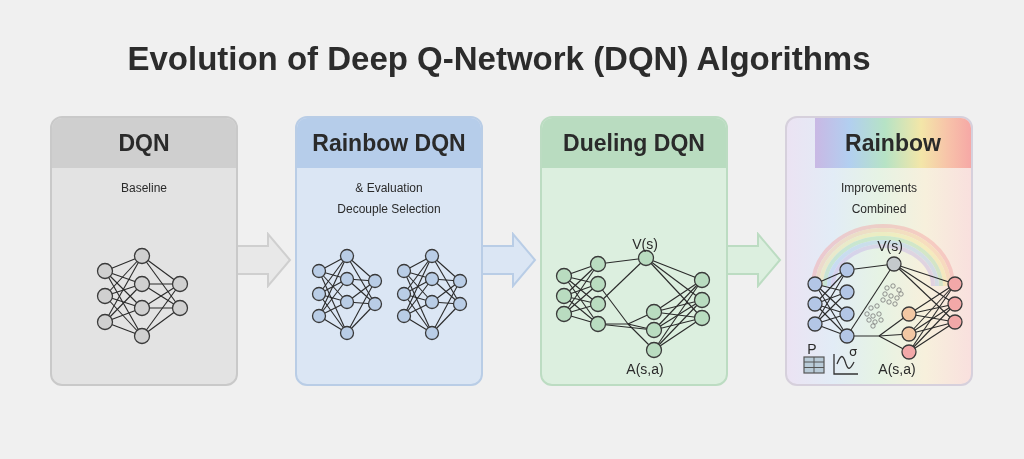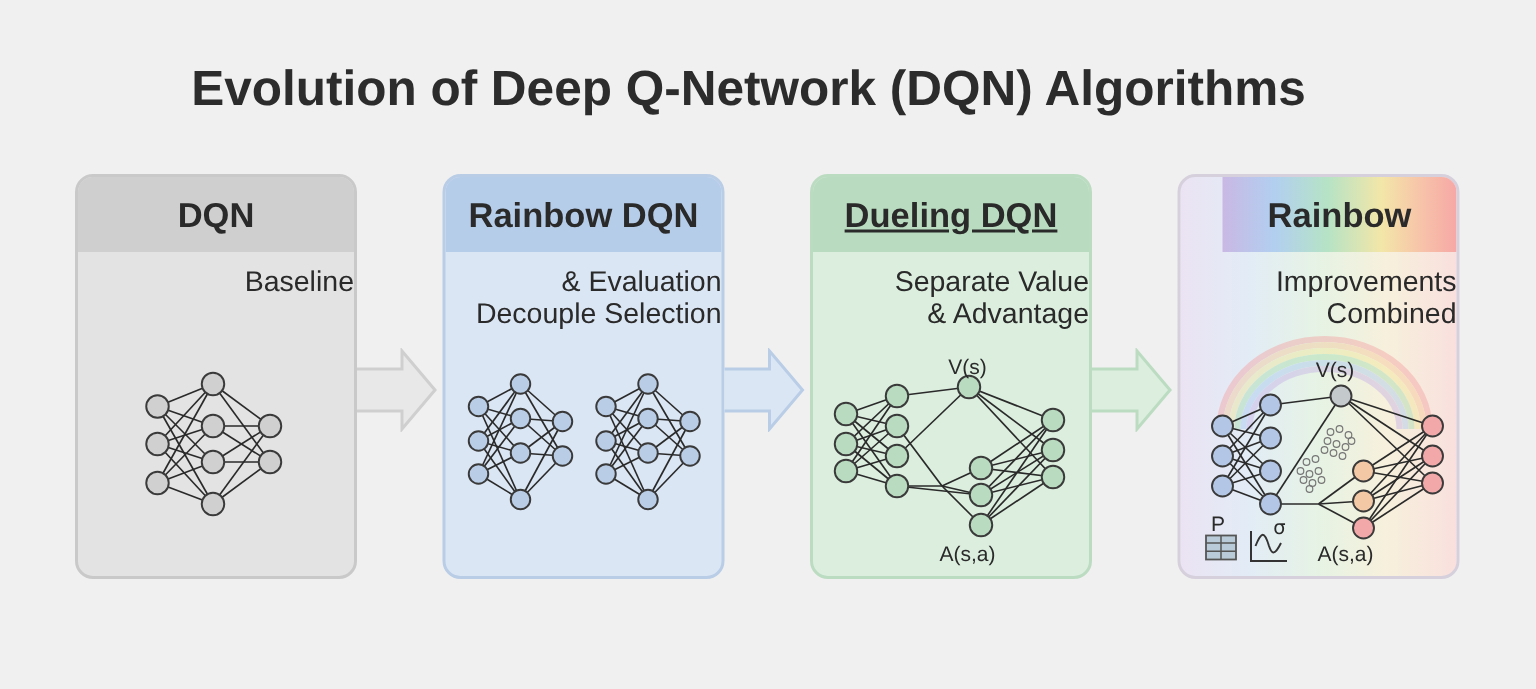--- a/index.html
+++ b/index.html
@@ -1,28 +1,28 @@
 <!DOCTYPE html>
 <html><head>
 <meta charset="utf-8">
 <style>
   html, body { margin:0; padding:0; }
   body { width:1024px; height:459px; background:#f0f0f0; font-family:"Liberation Sans", sans-serif; position:relative; overflow:hidden; color:#2a2a2a; }
   .title { position:absolute; left:0; top:40px; width:998px; text-align:center; font-size:33px; font-weight:bold; color:#2c2c2c; letter-spacing:0px; }
   .panel { position:absolute; top:116px; width:188px; height:270px; border-radius:12px; border:2px solid; box-sizing:border-box; overflow:hidden; }
   .panel .head { height:50px; display:flex; align-items:center; justify-content:center; font-size:23px; font-weight:bold; color:#2a2a2a; }
-  .panel .sub { text-align:right; font-size:19px; line-height:21px; margin-top:10px; color:#2a2a2a; }
+  .panel .sub { text-align:center; font-size:12px; line-height:21px; margin-top:10px; color:#2a2a2a; }
   .panel svg.net { position:absolute; left:0; top:0; }
   .arrow { position:absolute; top:232px; }
   #p1 { left:50px; background:#e3e3e3; border-color:#c9c9c9; }
   #p1 .head { background:#cfcfcf; }
   #p2 { left:295px; background:#dbe6f4; border-color:#b9cde6; }
   #p2 .head { background:#b6cdea; }
   #p3 { left:540px; background:#dcefdf; border-color:#bcdcc2; }
-  #p3 .head { background:#b9dcc0;text-decoration:underline; }
+  #p3 .head { background:#b9dcc0; }
   #p4 { left:785px; border-color:#d6d0dc; background:linear-gradient(90deg,#ebe3f3 0%,#e2ecf6 25%,#e6f3e4 50%,#f7f0dc 75%,#f9e0de 100%); }
   #p4 .head { background:linear-gradient(90deg,#c9b8e4 0%,#b2cff0 22%,#b6e3c5 45%,#f3e6a8 68%,#f7c3a9 85%,#f6a8a6 100%);margin-left:28px; }
 </style>
 </head>
 <body>
 
 <div class="title">Evolution of Deep Q-Network (DQN) Algorithms</div>
 
 <div class="panel" id="p1">
   <div class="head">DQN</div>
@@ -149,24 +149,20 @@
       </g>
   </svg>
 </div>
 
 <svg class="arrow" style="left:481px" width="60" height="56">
   <path d="M2,14 L32,14 L32,2 L54,28 L32,54 L32,42 L2,42" fill="#dbe6f4" stroke="#b9cde6" stroke-width="2"></path>
 </svg>
 
 <div class="panel" id="p3">
   <div class="head">Dueling DQN</div>
-  <div class="sub">
-    <div>Separate Value</div>
-    <div>&amp; Advantage</div>
-  </div>
   <svg class="net" width="188" height="270">
     <g id="net3">
         <g>
           <line x1="22" y1="158" x2="56" y2="146" stroke="#2a2a2a" stroke-width="1.1"></line>
           <line x1="22" y1="158" x2="56" y2="166" stroke="#2a2a2a" stroke-width="1.1"></line>
           <line x1="22" y1="158" x2="56" y2="186" stroke="#2a2a2a" stroke-width="1.1"></line>
           <line x1="22" y1="158" x2="56" y2="206" stroke="#2a2a2a" stroke-width="1.1"></line>
           <line x1="22" y1="178" x2="56" y2="146" stroke="#2a2a2a" stroke-width="1.1"></line>
           <line x1="22" y1="178" x2="56" y2="166" stroke="#2a2a2a" stroke-width="1.1"></line>
           <line x1="22" y1="178" x2="56" y2="186" stroke="#2a2a2a" stroke-width="1.1"></line>

